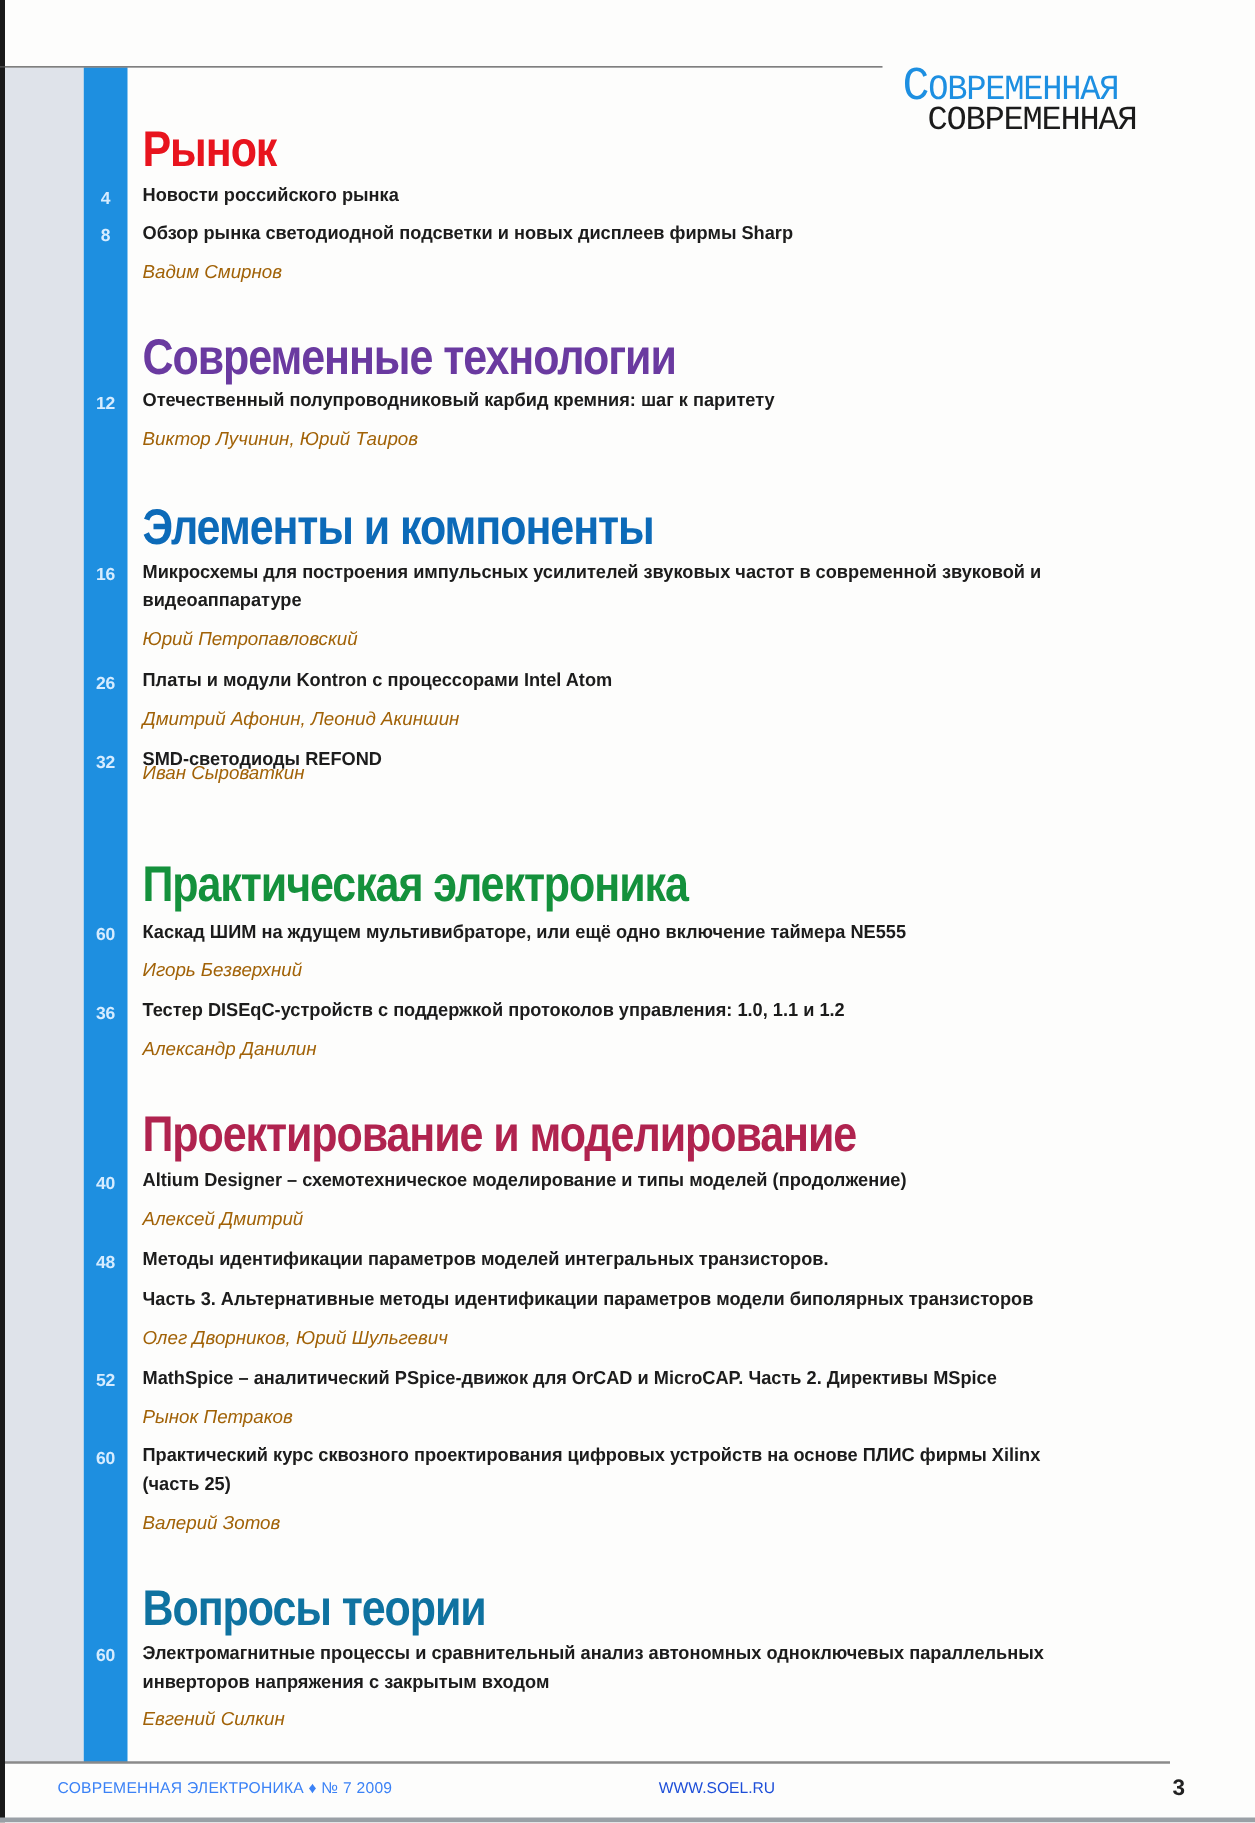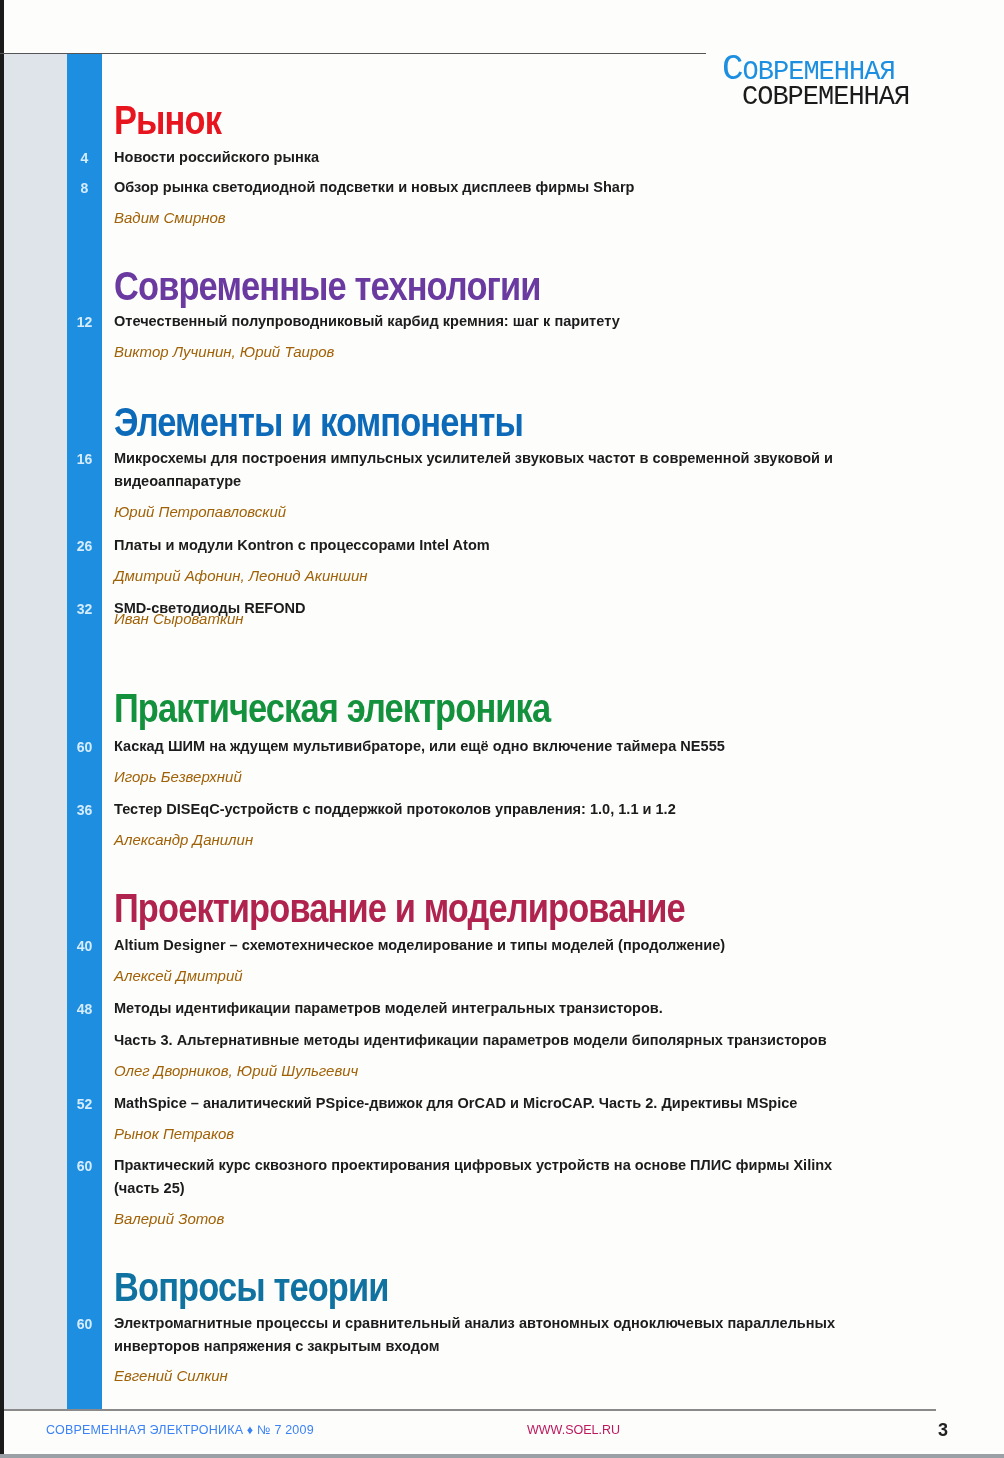--- a/index.html
+++ b/index.html
@@ -34,21 +34,21 @@
     .title {
       position: absolute; left: 114px; width: 800px;
       font-weight: bold; font-size: 15px; color: #1c1c1c; line-height: 23px;
       transform: scaleX(0.97); transform-origin: left center;
     }
     .author {
       position: absolute; left: 114px; font-style: italic; font-size: 15px; color: #a16207;
       line-height: 1; white-space: nowrap;
     }
     .footer-left { position: absolute; left: 46px; top: 1423px; font-size: 12.5px; color: #3b82f6; letter-spacing: 0.2px; }
-    .footer-mid { position: absolute; left: 527px; top: 1423px; font-size: 12.5px; color: #be185d; }
+    .footer-mid { position: absolute; left: 527px; top: 1423px; font-size: 12.5px; color: #1d4ed8; }
     .footer-page { position: absolute; left: 938px; top: 1420px; font-size: 18px; font-weight: bold; color: #222; }
   </style>
 </head>
 <body>
 
 <div class="left-edge"></div>
 <div class="grey-strip"></div>
 <div class="blue-bar"></div>
 <div class="top-rule"></div>
 

